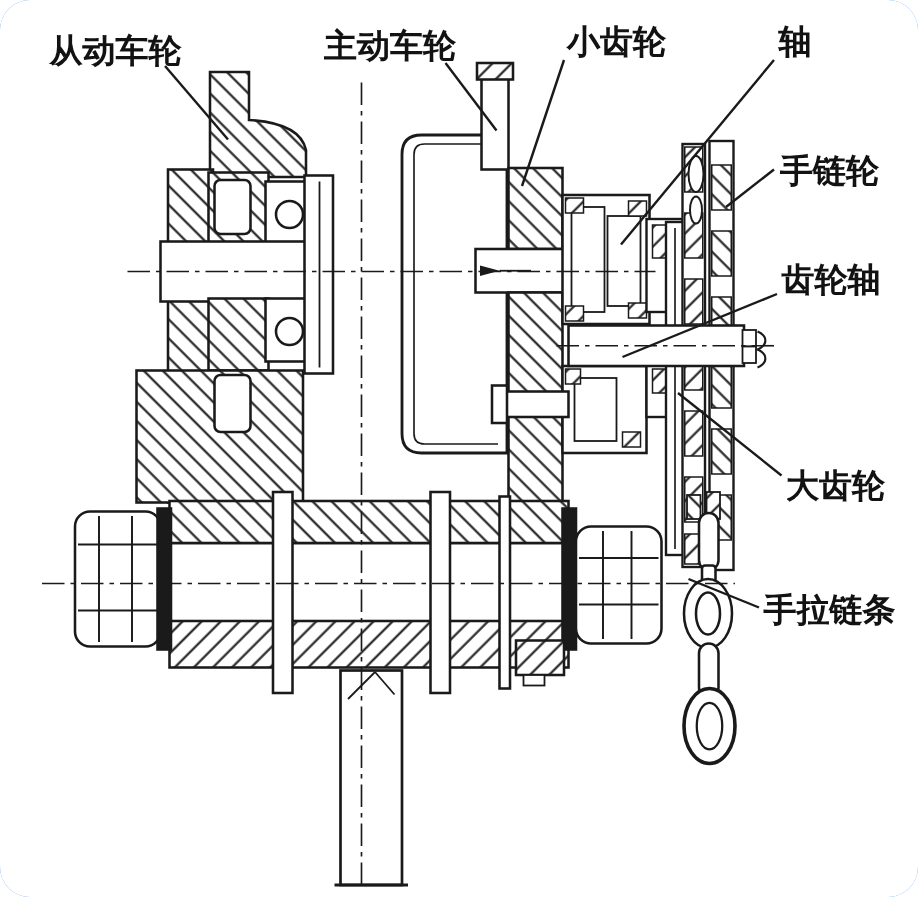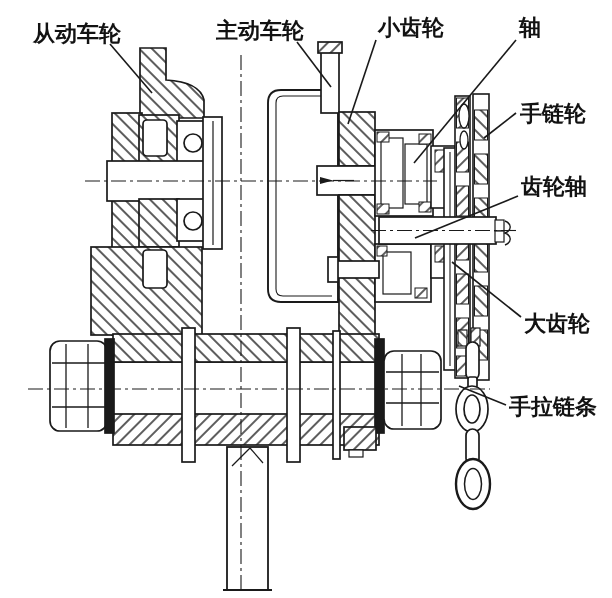--- a/index.html
+++ b/index.html
@@ -1,17 +1,17 @@
 <!DOCTYPE html>
 <html><head>
 <meta charset="utf-8">
 <style>
   html,body{margin:0;padding:0;background:#fff;}
   .stage{position:relative;width:612px;height:598px;background:#3b82f6;overflow:hidden;
-         font-family:"Liberation Serif", "DejaVu Serif", serif;}
+         font-family:"Liberation Serif", "DejaVu Serif", serif;border-radius:20px;}
   svg{display:block}
   text.part-label{font-family:"Liberation Serif","DejaVu Serif",serif;
                   font-weight:700;font-size:22px;fill:#121212;letter-spacing:0px;}
 </style>
 </head>
 <body>
 
 <div class="stage">
 <svg width="612" height="598" viewBox="0 0 612 598">
   <defs>

